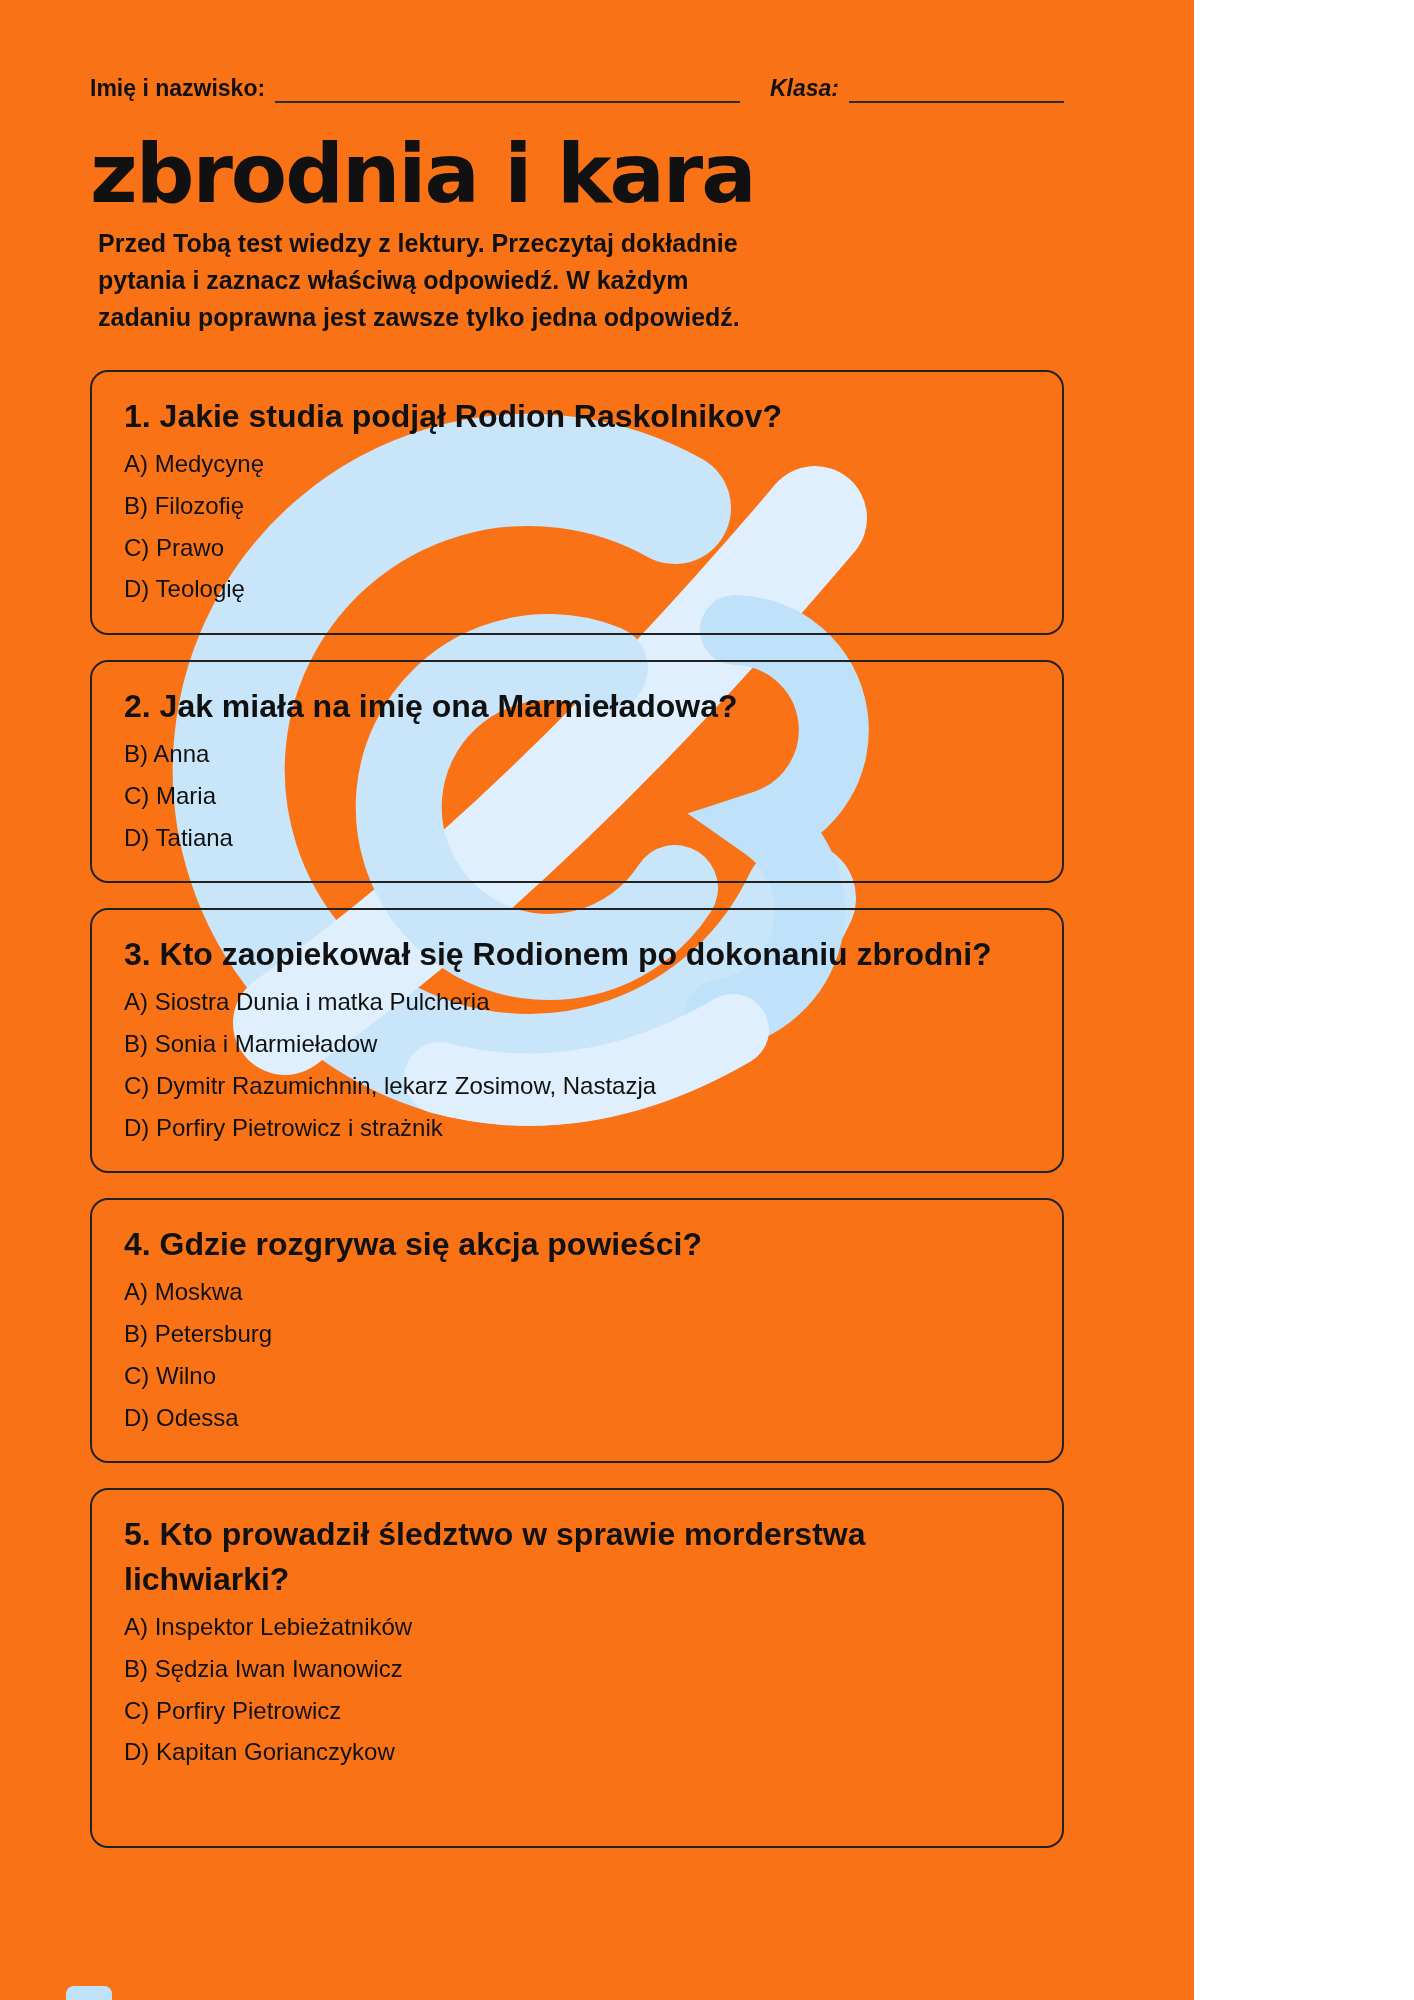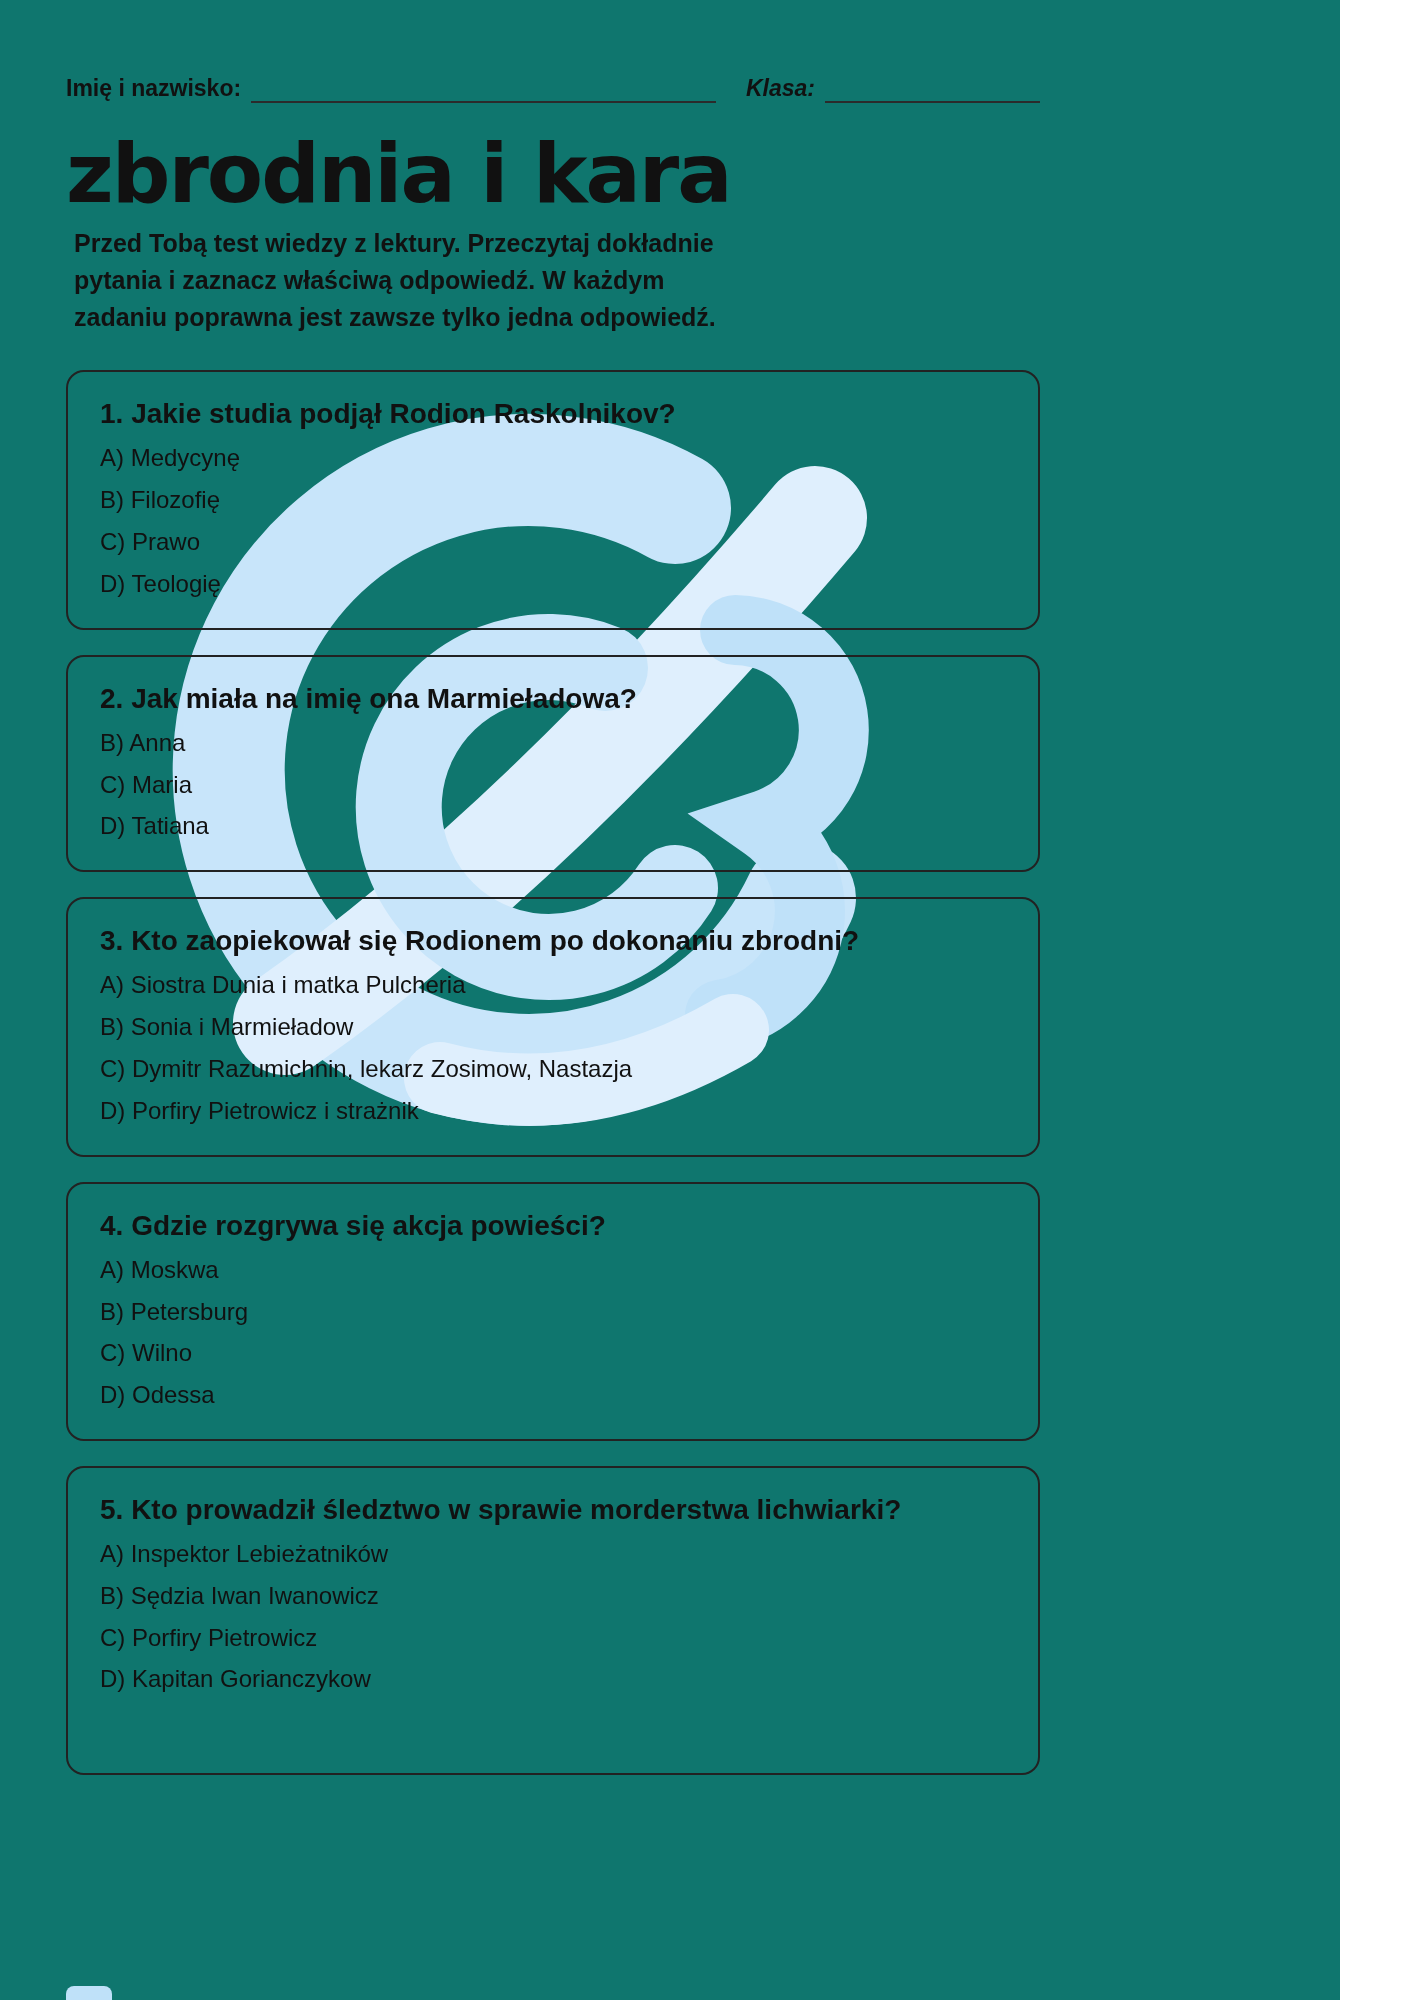--- a/index.html
+++ b/index.html
@@ -5,24 +5,25 @@
   * { margin: 0; padding: 0; box-sizing: border-box; }
   html, body { background: #ffffff; }
   body {
     width: 1414px;
     height: 2000px;
     font-family: "Liberation Sans", sans-serif;
     color: #111111;
   }
   .page {
     position: relative;
-    width: 1340px;
+    width: 1194px;
     height: 2000px;
-    background: #0f766e;
+    background: #f97316;
     overflow: hidden;
+    padding-left: 24px;
   }
   .watermark {
     position: absolute;
     left: 135px;
     top: 368px;
     width: 845px;
     height: 835px;
     z-index: 0;
     pointer-events: none;
   }
@@ -73,21 +74,21 @@
     width: 974px;
     border: 2px solid #222222;
     border-radius: 18px;
     padding: 22px 30px 26px 32px;
     margin-top: 25px;
     background: transparent;
   }
   .qbox-first { margin-top: 34px; }
   .qbox-tall { padding-bottom: 76px; }
   .qtitle {
-    font-size: 28px;
+    font-size: 32px;
     font-weight: bold;
     line-height: 1.4;
     margin-bottom: 8px;
   }
   .opt {
     font-size: 24px;
     line-height: 1.45;
     margin-top: 7px;
   }
   .bottom-decoration {

